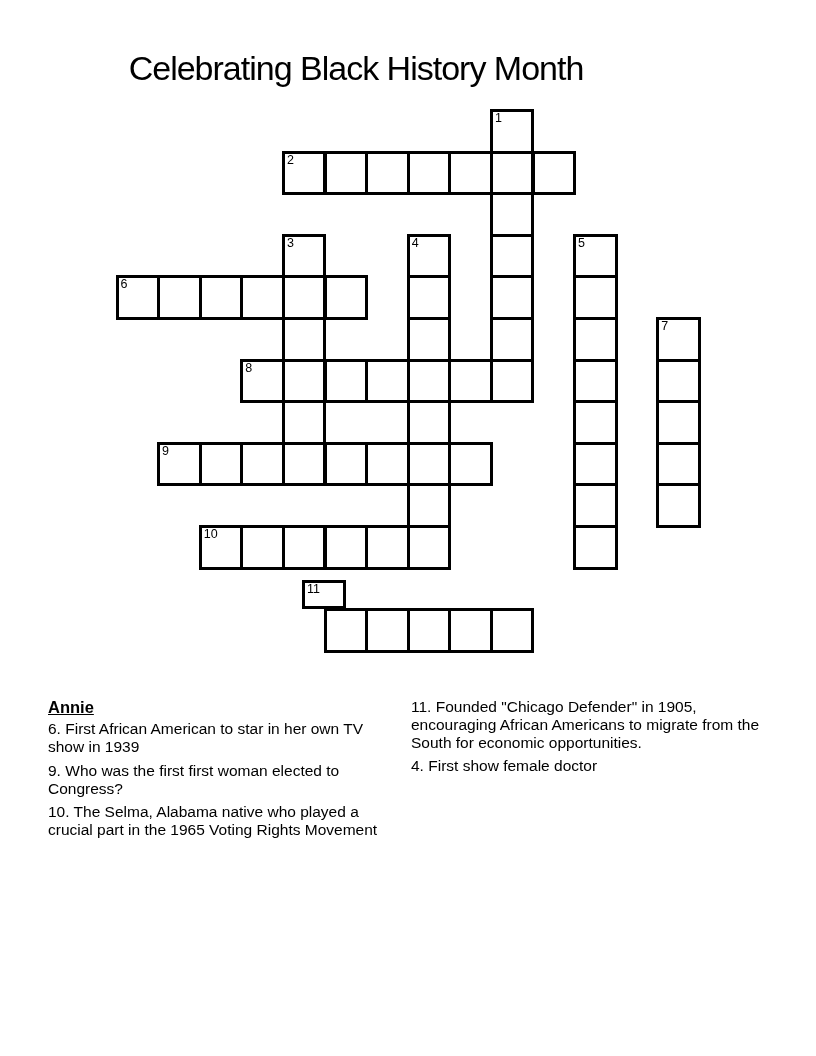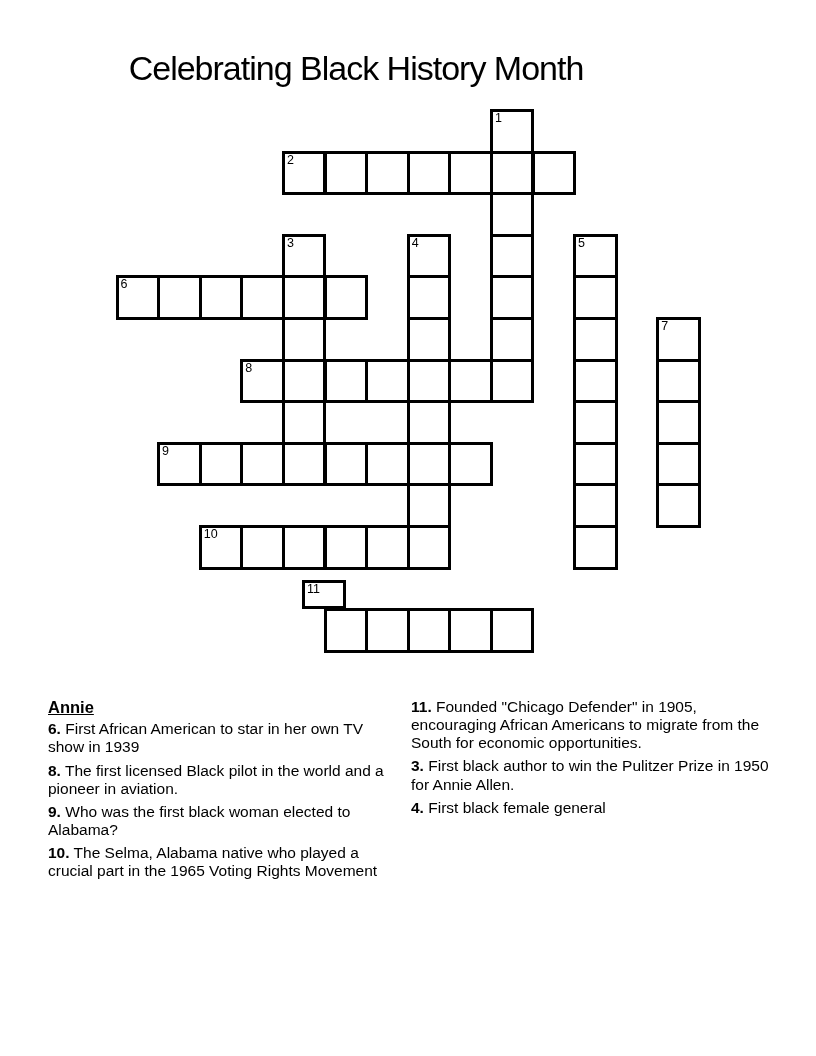--- a/index.html
+++ b/index.html
@@ -63,21 +63,21 @@
   }
   .clue-col.left  { left: 48px;  width: 352px; }
   .clue-col.right { left: 411px; width: 368px; }
   .clue-heading {
     font-size: 16.5px;
     font-weight: 700;
     text-decoration: underline;
     margin-bottom: 3px;
   }
   .clue { margin-bottom: 5px; }
-  .clue-num { font-weight: 700; }
+  .clue-num { font-weight: 400; }
 </style>
 </head>
 <body>
 
 <div class="page">
   <h1 class="title">Celebrating Black History Month</h1>
 
   <div class="grid">
       <div class="cell" style="left: 489.9px; top: 109px; width: 44.6px; height: 44.6px;">
         <span class="cellnum">1</span>
@@ -166,23 +166,21 @@
       <div class="cell" style="left: 365.1px; top: 608.2px; width: 44.6px; height: 44.6px;"></div>
       <div class="cell" style="left: 406.7px; top: 608.2px; width: 44.6px; height: 44.6px;"></div>
       <div class="cell" style="left: 448.3px; top: 608.2px; width: 44.6px; height: 44.6px;"></div>
       <div class="cell" style="left: 489.9px; top: 608.2px; width: 44.6px; height: 44.6px;"></div>
     </div>
 
   <div class="clues">
     <div class="clue-col left">
         <div class="clue-heading">Annie</div>
         <div class="clue"><span class="clue-num">6.</span> <span>First African American to star in her own TV show in 1939</span></div>
-        <div class="clue"><span class="clue-num">8.</span> <span>The first licensed Black pilot in the world and a pioneer in aviation.</span></div>
-        <div class="clue"><span class="clue-num">9.</span> <span>Who was the first black woman elected to Alabama?</span></div>
+        <div class="clue"><span class="clue-num">9.</span> <span>Who was the first first woman elected to Congress?</span></div>
         <div class="clue"><span class="clue-num">10.</span> <span>The Selma, Alabama native who played a crucial part in the 1965 Voting Rights Movement</span></div>
       </div>
     <div class="clue-col right">
         <div class="clue"><span class="clue-num">11.</span> <span>Founded "Chicago Defender" in 1905, encouraging African Americans to migrate from the South for economic opportunities.</span></div>
-        <div class="clue"><span class="clue-num">3.</span> <span>First black author to win the Pulitzer Prize in 1950 for Annie Allen.</span></div>
-        <div class="clue"><span class="clue-num">4.</span> <span>First black female general</span></div>
+        <div class="clue"><span class="clue-num">4.</span> <span>First show female doctor</span></div>
       </div>
   </div>
 </div>
 
 </body></html>

